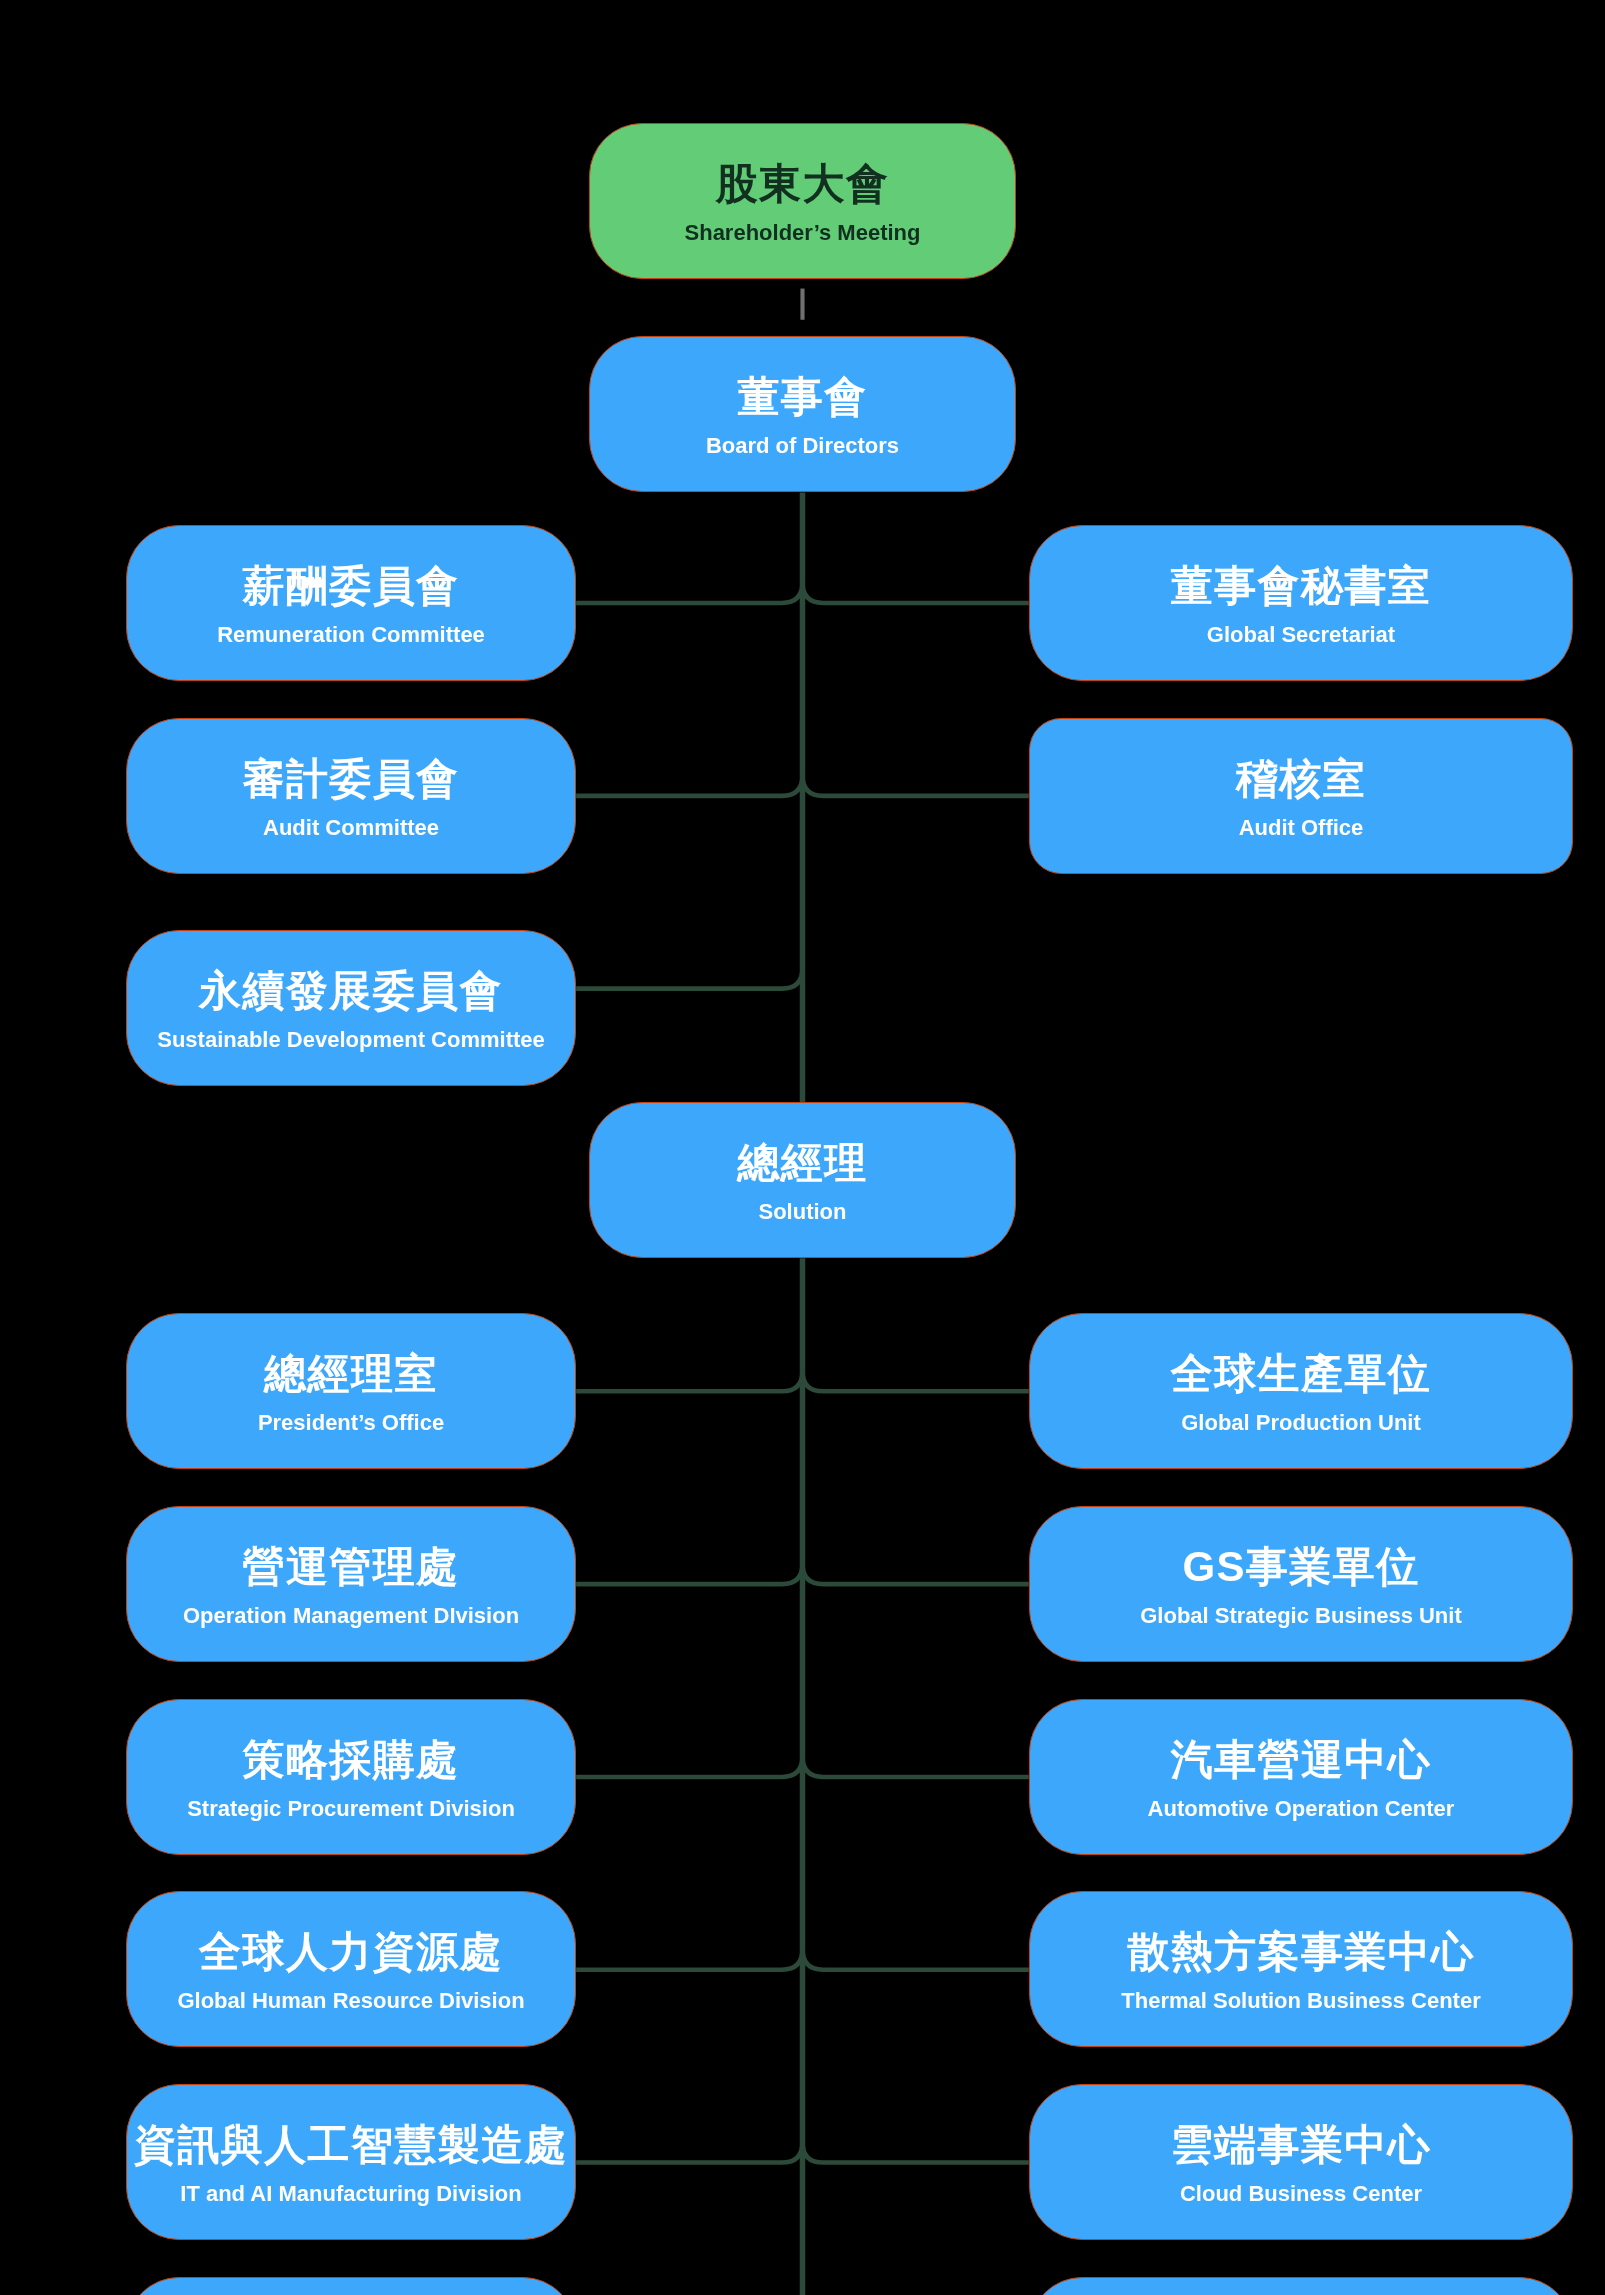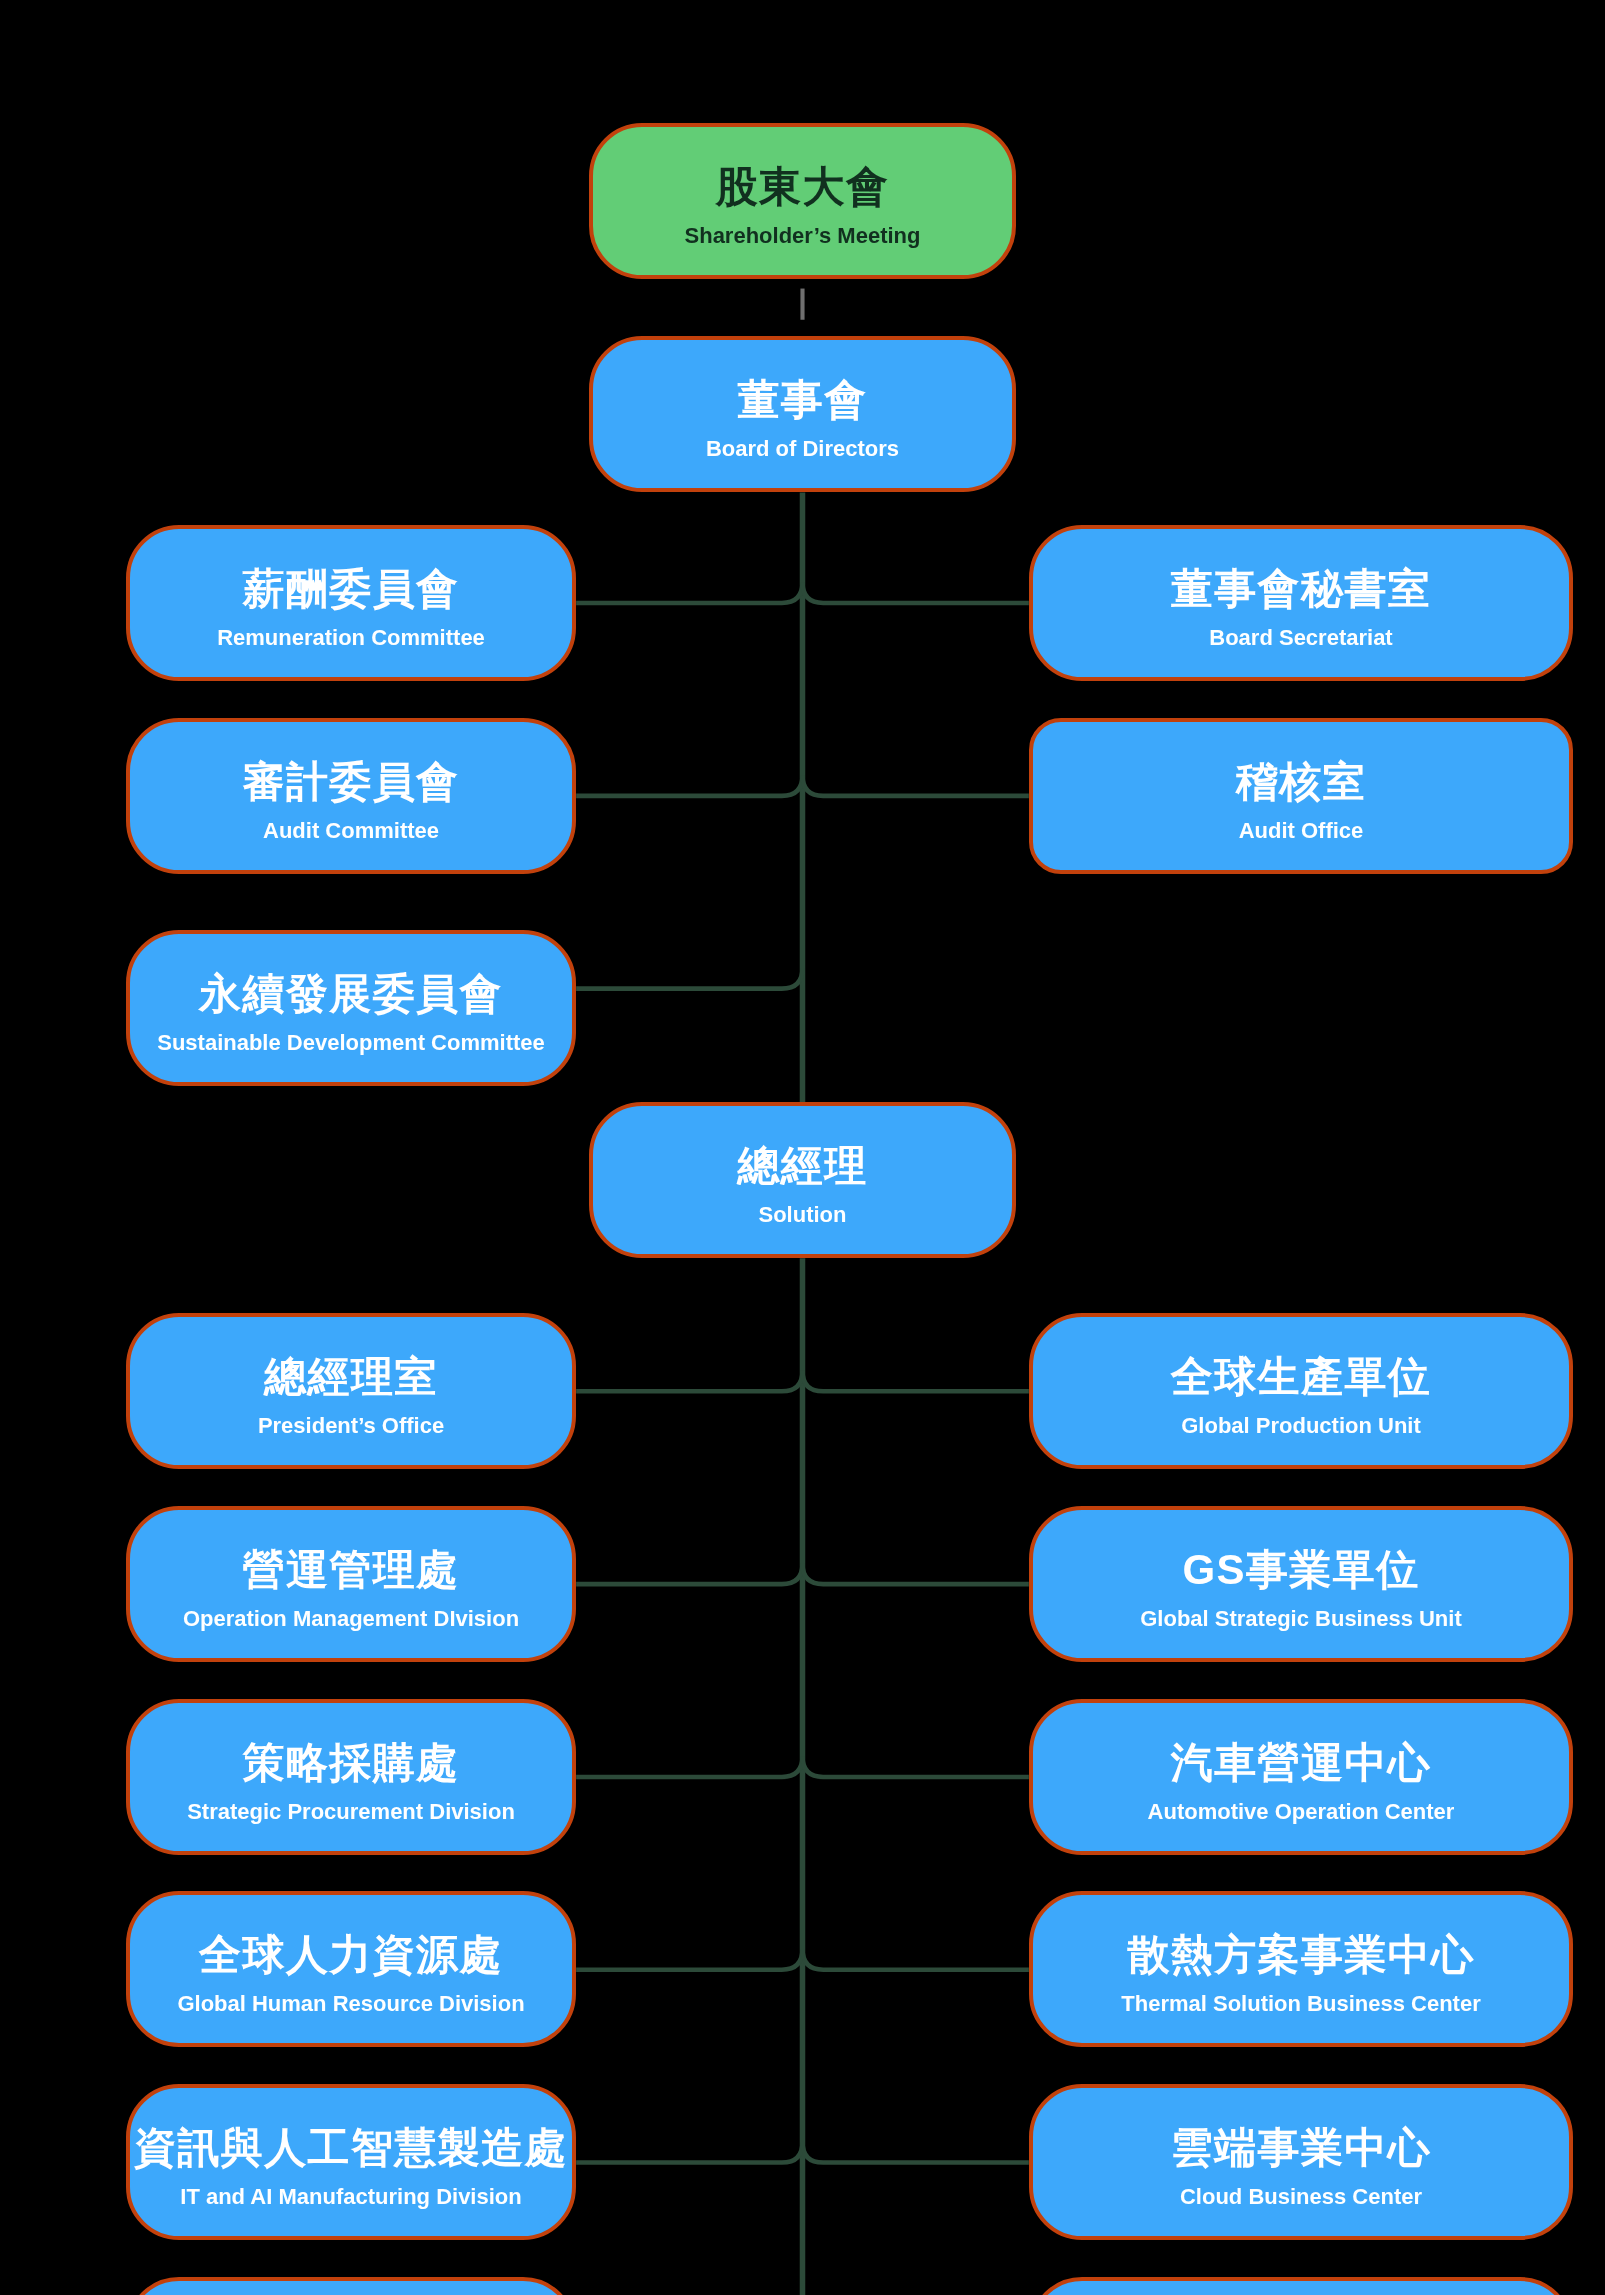--- a/index.html
+++ b/index.html
@@ -19,21 +19,21 @@
     position: absolute;
     left: 0;
     top: 0;
     width: 1605px;
     height: 2531px;
   }
   .node {
     position: absolute;
     height: 156px;
     box-sizing: border-box;
-    border: 4px solid #c2410c;
+    border: 1px solid #c2410c;
     border-radius: 53px;
     background: #3da8fb;
     color: #ffffff;
     display: flex;
     flex-direction: column;
     align-items: center;
     justify-content: flex-start;
     padding-top: 39px;
     gap: 17.4px;
     text-align: center;
@@ -127,21 +127,21 @@
     <div class="en">Board of Directors</div>
   </div>
 
   <div id="node-remuneration" class="node col-left">
     <div class="zh">薪酬委員會</div>
     <div class="en">Remuneration Committee</div>
   </div>
 
   <div id="node-secretariat" class="node col-right">
     <div class="zh">董事會秘書室</div>
-    <div class="en">Board Secretariat</div>
+    <div class="en">Global Secretariat</div>
   </div>
 
   <div id="node-audit-committee" class="node col-left">
     <div class="zh">審計委員會</div>
     <div class="en">Audit Committee</div>
   </div>
 
   <div id="node-audit-office" class="node col-right">
     <div class="zh">稽核室</div>
     <div class="en">Audit Office</div>

